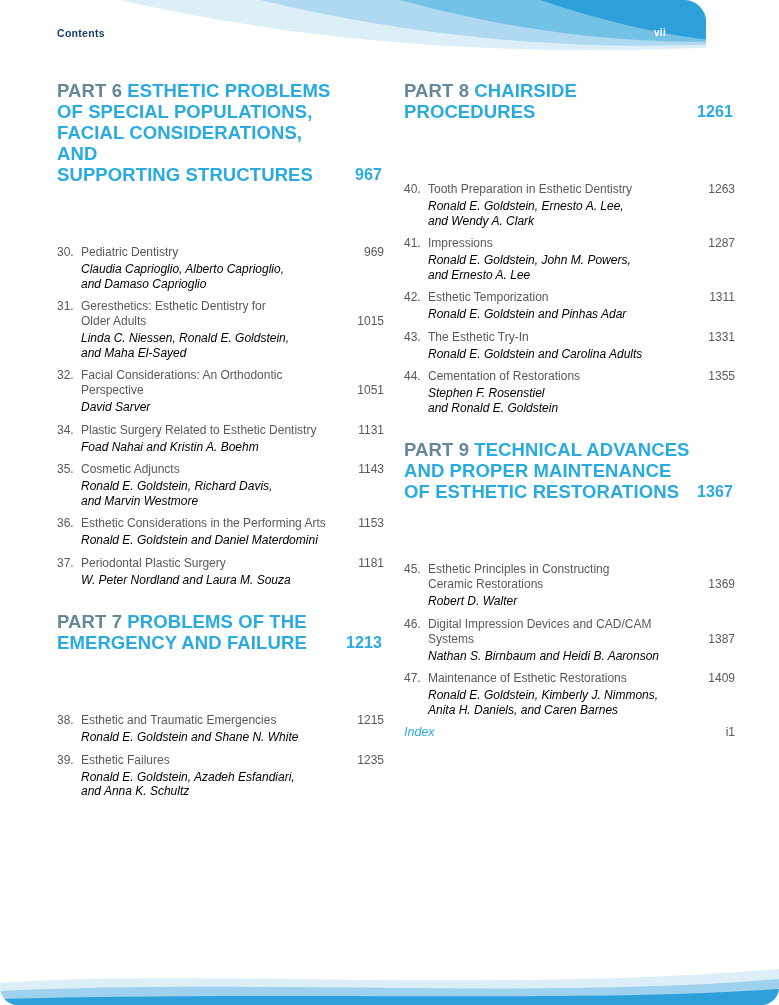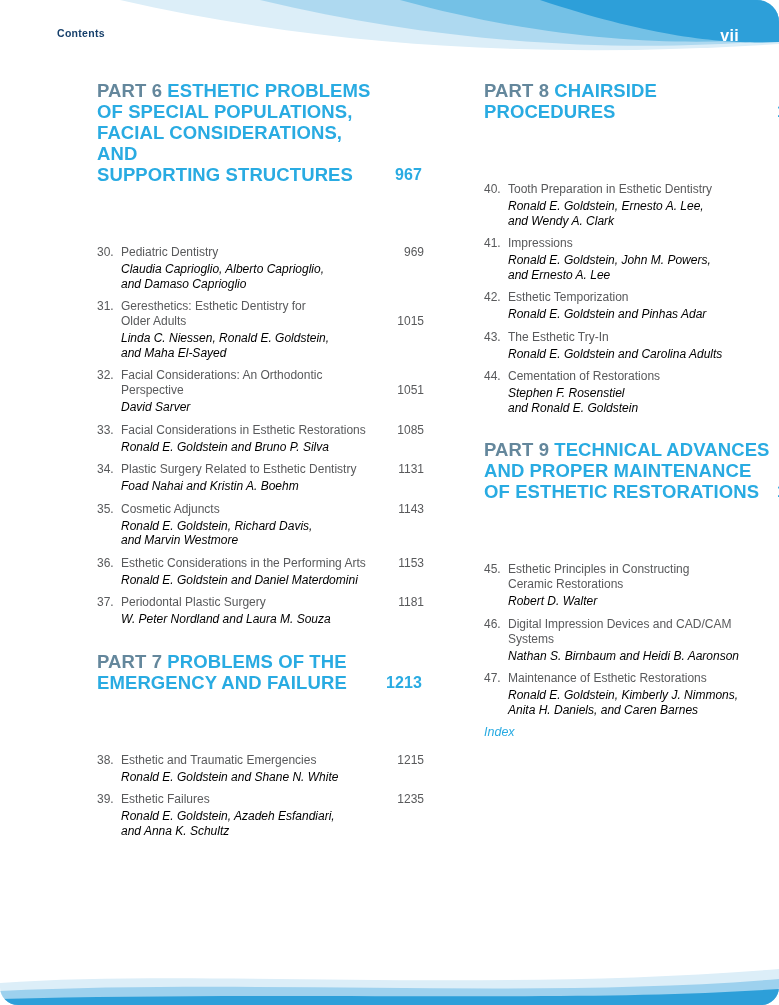--- a/index.html
+++ b/index.html
@@ -5,46 +5,46 @@
   html, body { margin:0; padding:0; background:#ffffff; }
   body {
     width:779px; height:1005px; position:relative; overflow:hidden;
     font-family:"Liberation Sans", sans-serif;
     -webkit-font-smoothing:antialiased;
   }
   .page { position:relative; width:779px; height:1005px; background:#fff; }
 
   
   .header {
-    position:absolute; top:0; left:0; width:779px; height:56px;
+    position:absolute; top:0; left:0; width:706px; height:56px;
     border-top-right-radius:22px; overflow:hidden;
   }
   .header svg { position:absolute; top:0; left:0; display:block; }
   .header-left {
     position:absolute; left:57px; top:27px;
     font-size:10.5px; font-weight:bold; color:#17406b; letter-spacing:.3px;
   }
   .header-right {
     position:absolute; right:40px; top:27px;
-    font-size:16px; font-weight:bold; color:#ffffff; letter-spacing:.3px;
+    font-size:10px; font-weight:bold; color:#ffffff; letter-spacing:.3px;
   }
 
   
   .footer {
     position:absolute; bottom:0; left:0; width:779px; height:46px;
     border-bottom-left-radius:18px; border-bottom-right-radius:18px; overflow:hidden;
   }
   .footer svg { position:absolute; bottom:0; left:0; display:block; }
 
   
   .content {
     position:absolute; top:80px; left:57px; width:678px;
     display:flex; gap:20px;
   }
-  .col { width:327px; flex:none;margin-left:40px; }
+  .col { width:327px; flex:none; }
   .col.right { width:331px; }
 
   
   .part-heading {
     position:relative; margin:0 0 60px 0; padding-right:45px;
     font-size:18.5px; font-weight:bold; line-height:21px;
     color:#29abe2; letter-spacing:.1px;
   }
   .part-heading.mid { margin-top:24px; }
   .part-label { color:#64879c; }
@@ -114,24 +114,20 @@
         <div class="chapter-authors">Linda C. Niessen, Ronald E. Goldstein,
 and Maha El-Sayed</div>
       </div>
 
       <div class="chapter">
         <div class="chapter-head"><span class="chapter-num">32.</span><span class="chapter-title">Facial Considerations: An Orthodontic
 Perspective</span><span class="chapter-page">1051</span></div>
         <div class="chapter-authors">David Sarver</div>
       </div>
 
-      <div class="chapter">
-        <div class="chapter-head"><span class="chapter-num">33.</span><span class="chapter-title">Facial Considerations in Esthetic Restorations</span><span class="chapter-page">1085</span></div>
-        <div class="chapter-authors">Ronald E. Goldstein and Bruno P. Silva</div>
-      </div>
 
       <div class="chapter">
         <div class="chapter-head"><span class="chapter-num">34.</span><span class="chapter-title">Plastic Surgery Related to Esthetic Dentistry</span><span class="chapter-page">1131</span></div>
         <div class="chapter-authors">Foad Nahai and Kristin A. Boehm</div>
       </div>
 
       <div class="chapter">
         <div class="chapter-head"><span class="chapter-num">35.</span><span class="chapter-title">Cosmetic Adjuncts</span><span class="chapter-page">1143</span></div>
         <div class="chapter-authors">Ronald E. Goldstein, Richard Davis,
 and Marvin Westmore</div>

